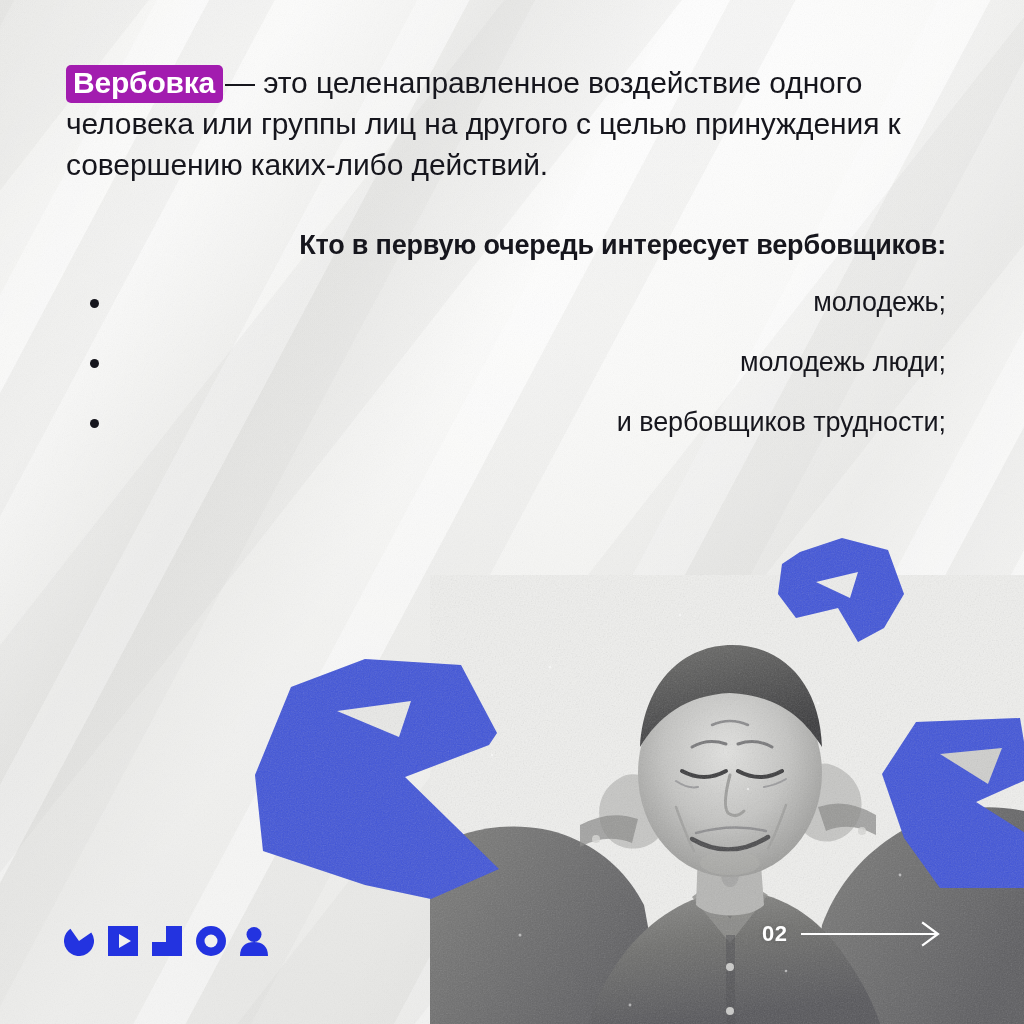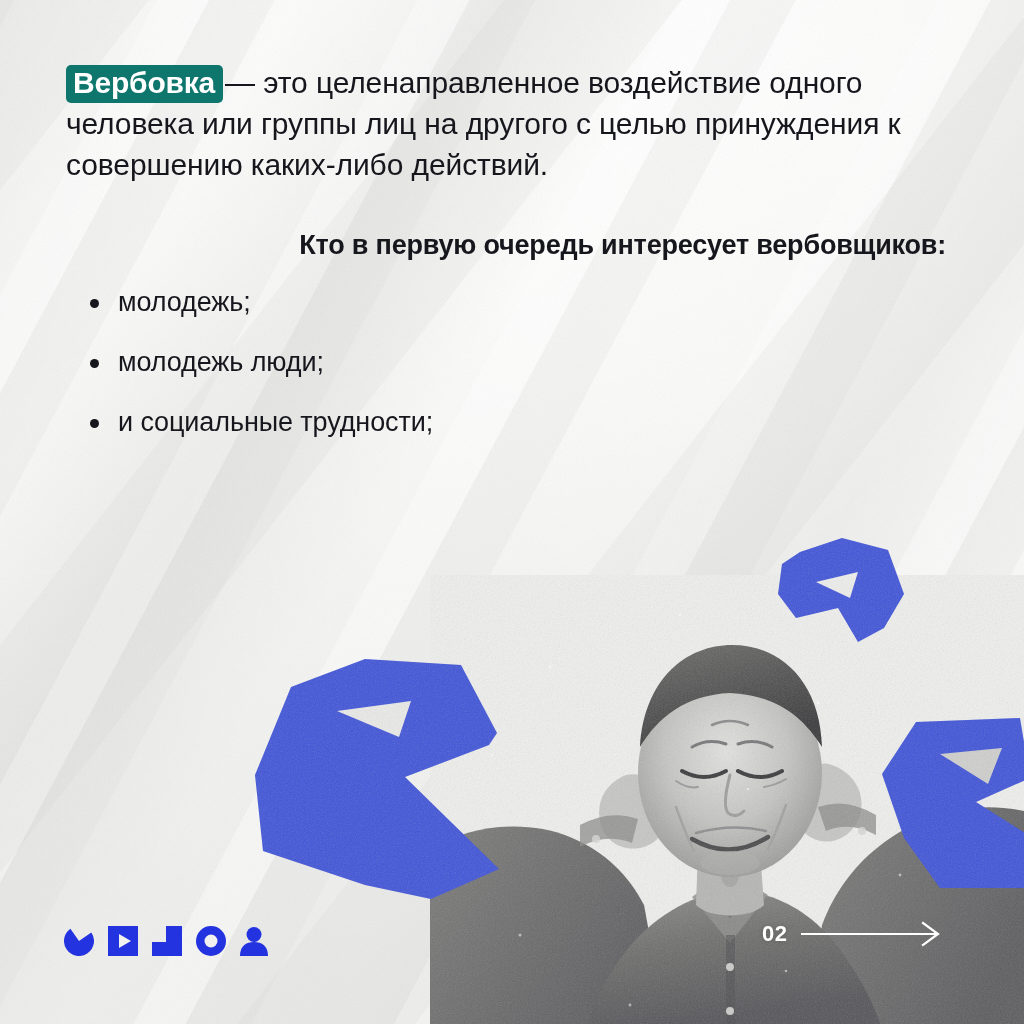--- a/index.html
+++ b/index.html
@@ -101,21 +101,21 @@
   .lead {
     font-size: 30px;
     line-height: 41px;
     color: #16161d;
     letter-spacing: -0.1px;
     margin: 0;
     font-weight: 400;
   }
   .term {
     display: inline-block;
-    background: #0f766e;
+    background: #a21caf;
     color: #ffffff;
     font-weight: 700;
     border-radius: 5px;
     padding: 1px 8px 3px 7px;
     line-height: 34px;
     margin-right: 2px;
     letter-spacing: -0.2px;
     text-align: right;
   }
 
@@ -126,20 +126,21 @@
     font-weight: 700;
     color: #16161d;
     letter-spacing: -0.2px;
     text-align: right;
   }
 
   ul.bullets {
     list-style: none;
     margin: 22px 0 0 0;
     padding: 0;
+    text-align: right;
   }
   ul.bullets > li {
     position: relative;
     padding-left: 52px;
     font-size: 27px;
     line-height: 36px;
     color: #16161d;
     margin-bottom: 24px;
     letter-spacing: -0.1px;
   }
@@ -379,21 +380,21 @@
     <h2 class="subhead">Кто в первую очередь интересует вербовщиков:</h2>
 
     <ul class="bullets">
       <li>
         <span>молодежь;</span>
       </li>
       <li>
         <span>молодежь люди;</span>
       </li>
       <li>
-        <span class="li-line2">и социальные трудности;</span>
+        <span class="li-line2">и вербовщиков трудности;</span>
       </li>
     </ul>
   </div>
 
   <div class="logo">
     <span>
       <svg width="30" height="30" viewBox="0 0 30 30">
         <path d="M15 15 L15 0 A15 15 0 1 0 30 15 L15 15 Z" fill="#2333e0" transform="rotate(-35 15 15)"></path>
       </svg>
     </span>

